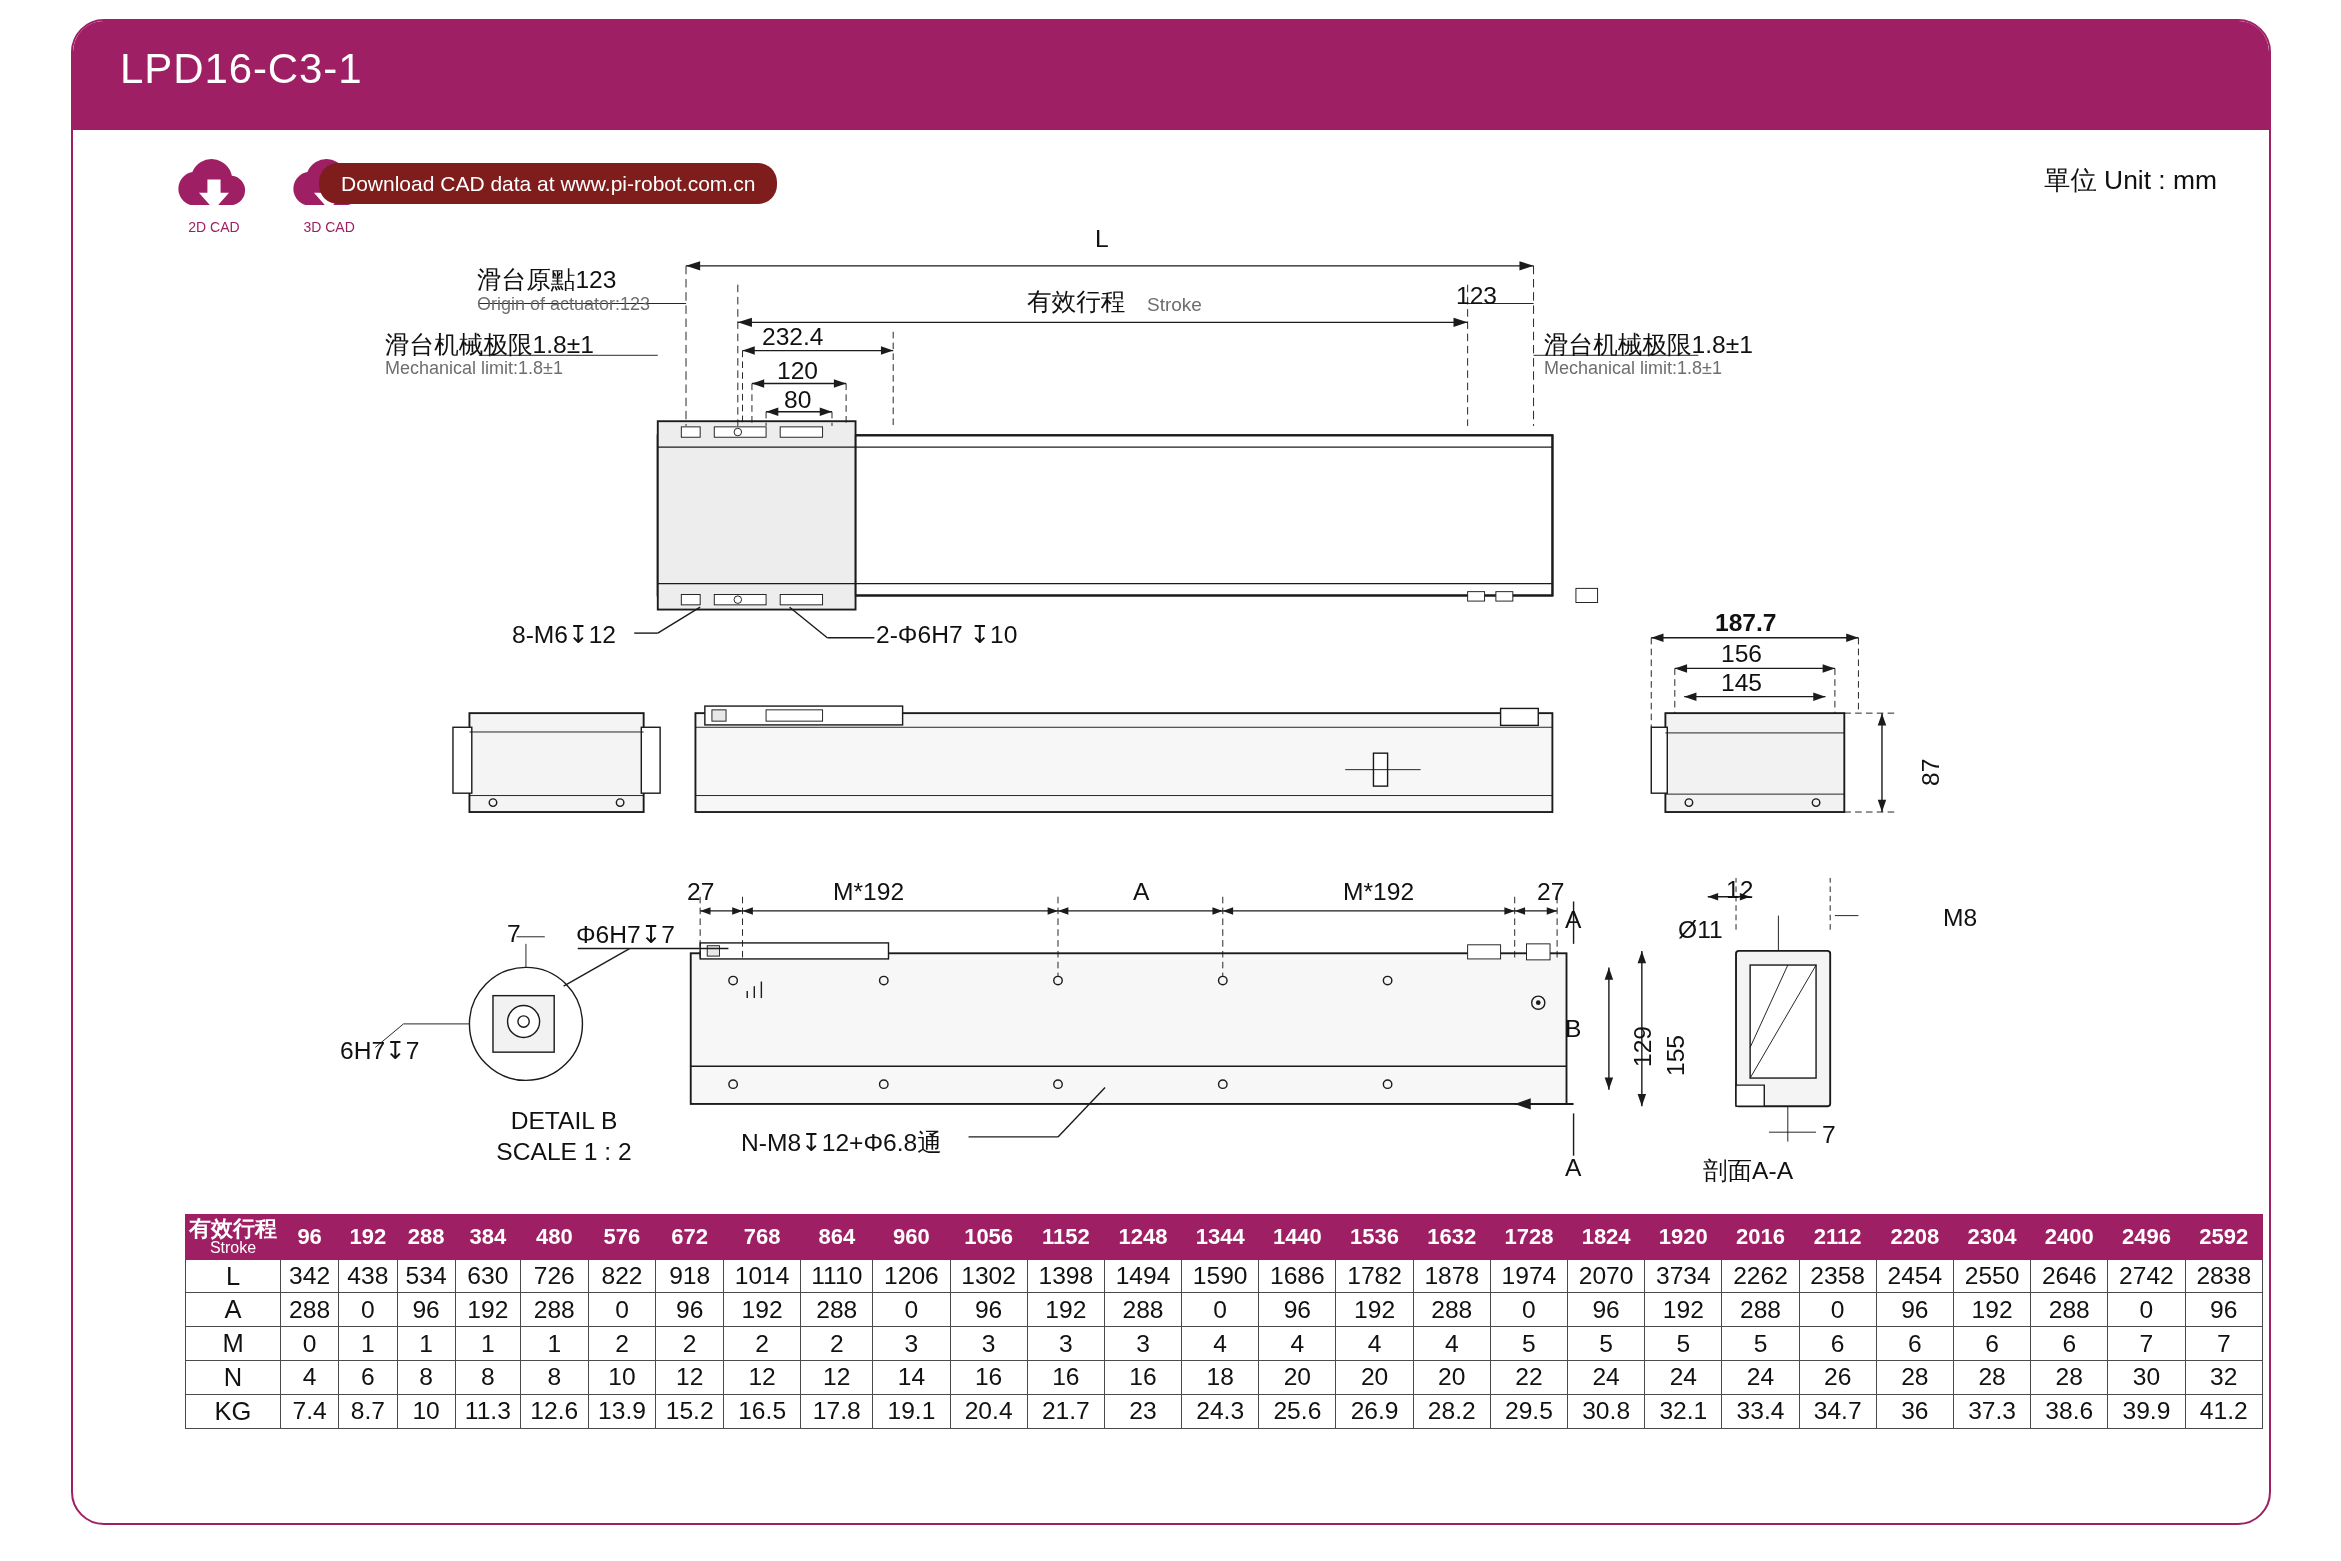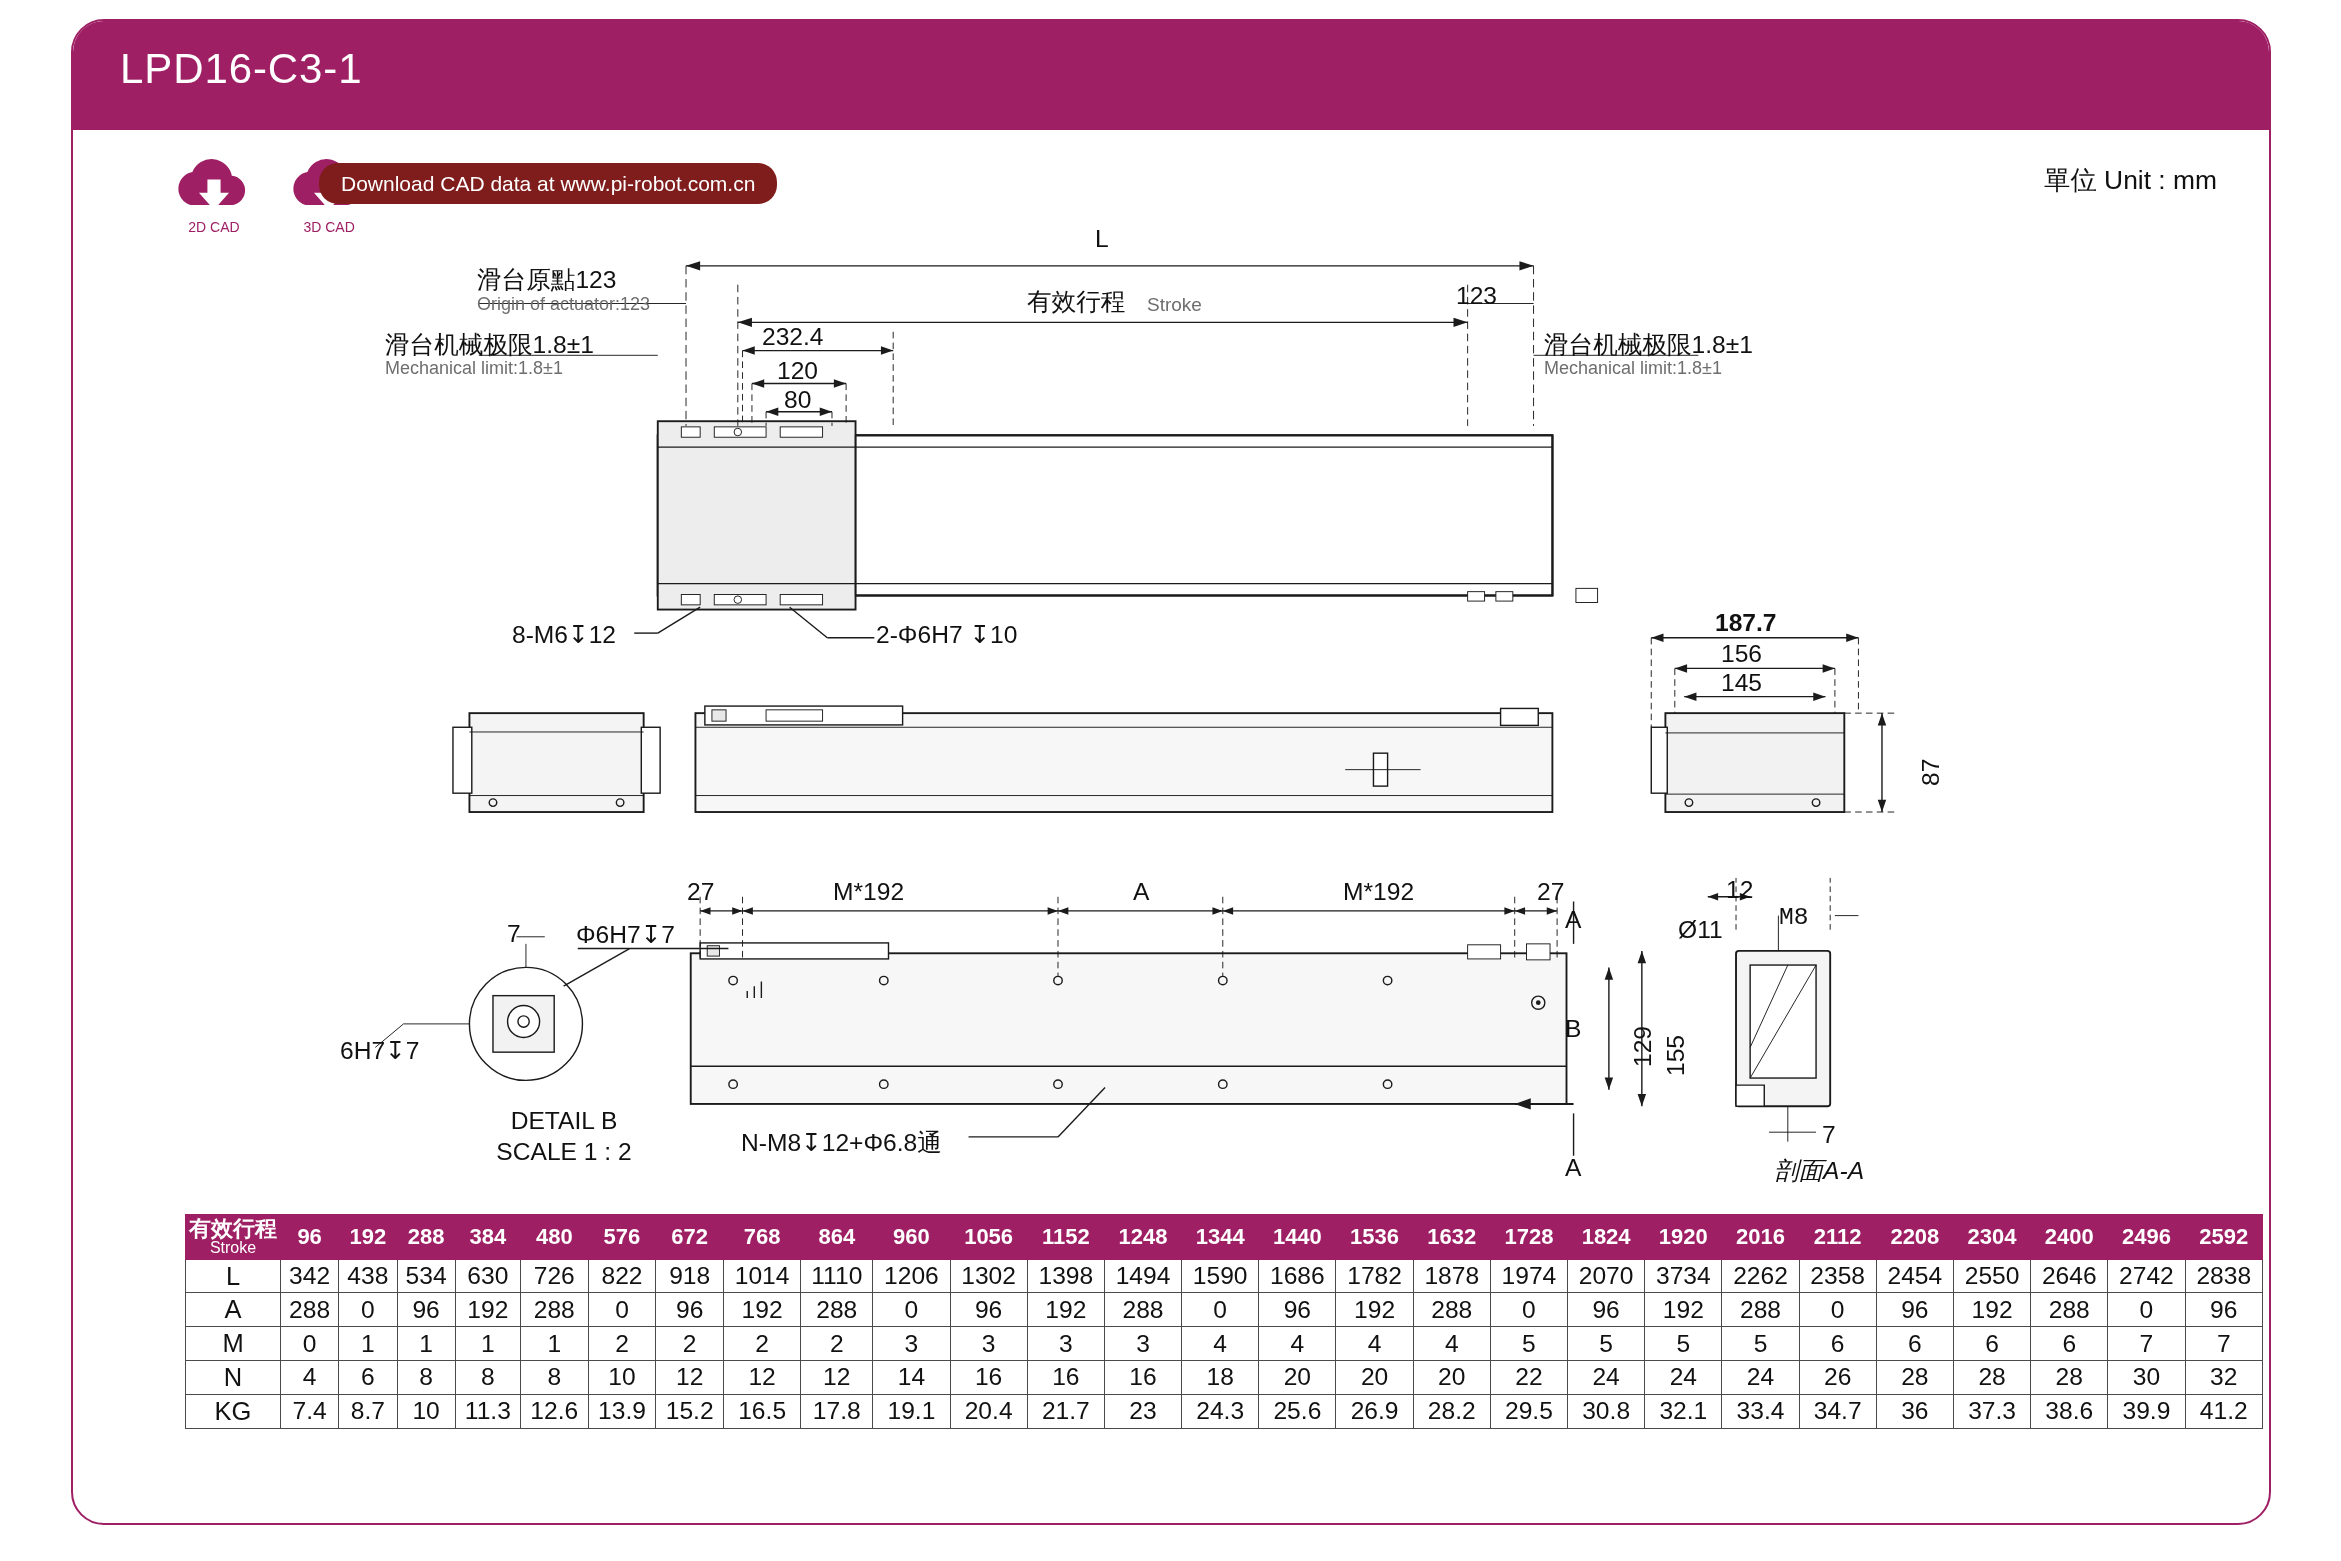--- a/index.html
+++ b/index.html
@@ -307,23 +307,23 @@
     <div class="lbl" style="left:668px;top:1105px;">N-M8↧12+Φ6.8通</div>
 
     <div class="lbl" style="left:434px;top:899px;">7</div>
     <div class="lbl" style="left:503px;top:899px;">Φ6H7↧7</div>
     <div class="lbl" style="left:267px;top:1015px;">6H7↧7</div>
     <div class="lbl ctr" style="left:392px;top:1086px;width:198px;">DETAIL B</div>
     <div class="lbl ctr" style="left:392px;top:1117px;width:198px;">SCALE 1 : 2</div>
 
     <div class="lbl" style="left:1653px;top:855px;">12</div>
     <div class="lbl" style="left:1605px;top:895px;">Ø11</div>
-    <div class="lbl" style="left:1706px;top:883px;font-family:Liberation Mono, monospace;">M8</div>
+    <div class="lbl" style="left:1870px;top:883px;">M8</div>
     <div class="lbl" style="left:1749px;top:1100px;">7</div>
-    <div class="lbl ctr" style="left:1647px;top:1133px;width:198px;font-style:italic;">剖面A-A</div>
+    <div class="lbl ctr" style="left:1576px;top:1133px;width:198px;">剖面A-A</div>
 
     <table class="tbl">
       <tbody id="table-body">
           <tr>
             <th class="rowhead">有效行程<span class="small">Stroke</span></th>
             <th>96</th>
             <th>192</th>
             <th>288</th>
             <th>384</th>
             <th>480</th>

